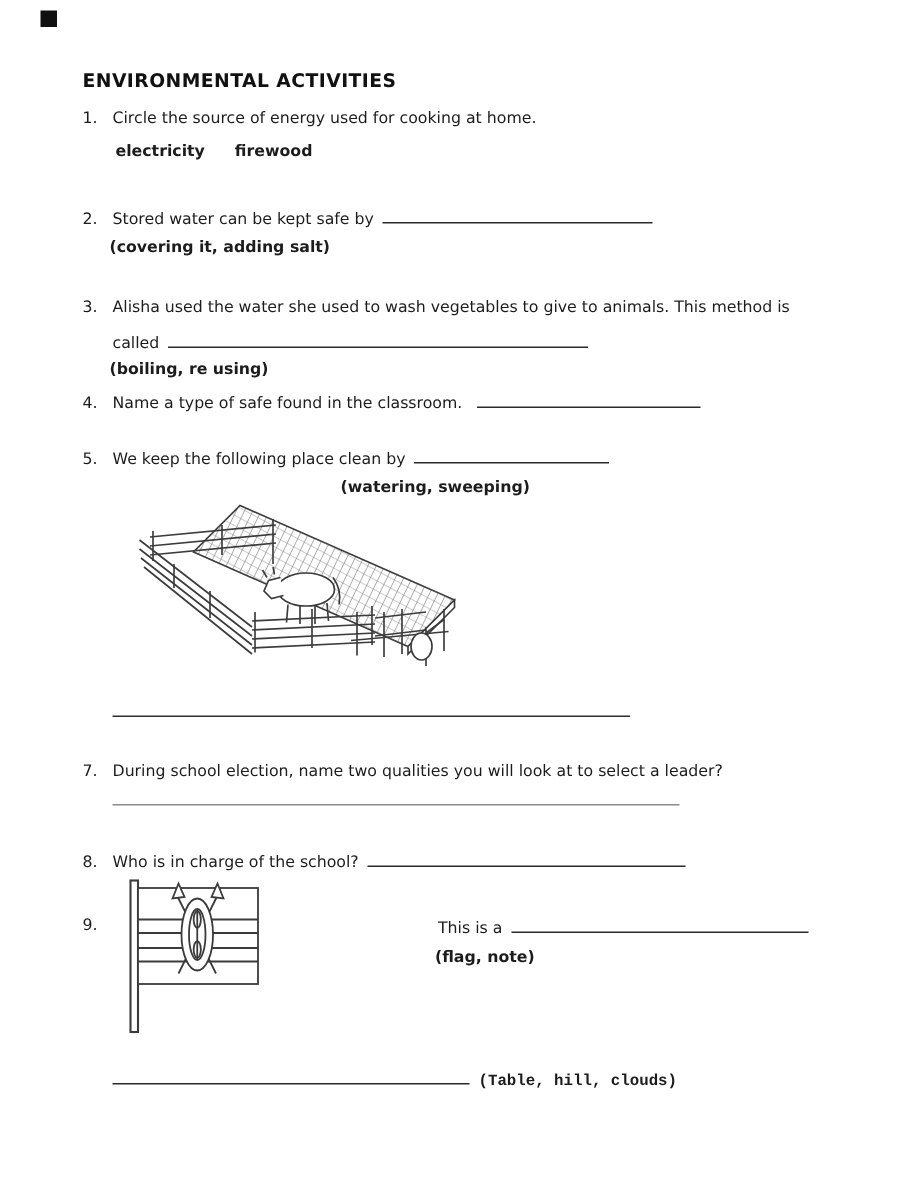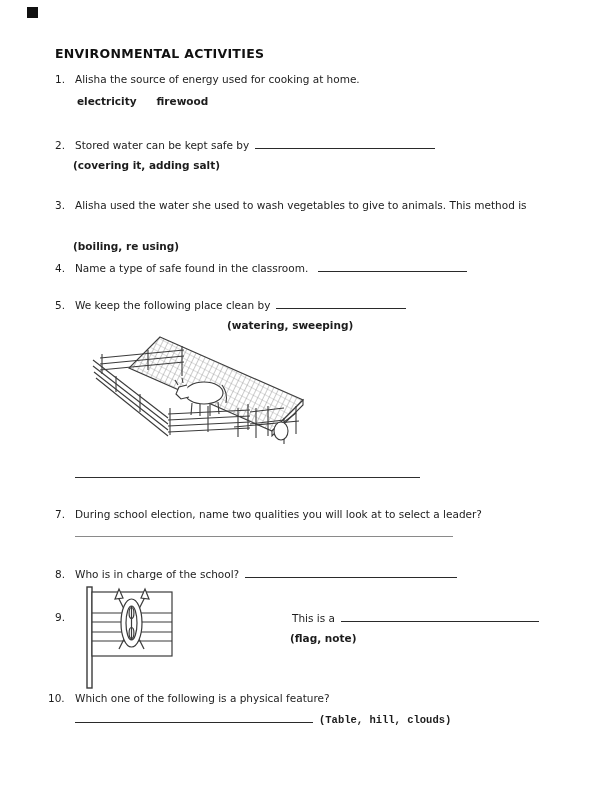--- a/index.html
+++ b/index.html
@@ -27,33 +27,36 @@
 </head>
 <body>
 
 <div class="page">
 
   <div class="marker" style="left:27px;top:7px;width:11px;height:11px;"></div>
 
   <div class="row title" style="left:55px;top:47px;">ENVIRONMENTAL ACTIVITIES</div>
 
   <div class="row" style="left:48px;top:72px;">
-    <span class="qnum">1.</span><span>Alisha the source of energy used for cooking at home.</span>
+    <span class="qnum">1.</span><span>Circle the source of energy used for cooking at home.</span>
   </div>
   <div class="row bold" style="left:77px;top:94px;">
     <span class="opt">electricity</span><span>firewood</span>
   </div>
 
   <div class="row" style="left:48px;top:137px;">
     <span class="qnum">2.</span><span>Stored water can be kept safe by</span><span class="blank" style="width:180px;"></span>
   </div>
   <div class="row bold" style="left:73px;top:158px;">(covering it, adding salt)</div>
 
   <div class="row" style="left:48px;top:198px;">
     <span class="qnum">3.</span><span>Alisha used the water she used to wash vegetables to give to animals. This method is</span>
+  </div>
+  <div class="row" style="left:75px;top:220px;">
+    <span>called</span><span class="blank" style="width:280px;"></span>
   </div>
   <div class="row bold" style="left:73px;top:239px;">(boiling, re using)</div>
 
   <div class="row" style="left:48px;top:260px;">
     <span class="qnum">4.</span><span>Name a type of safe found in the classroom.</span><span class="blank" style="width:149px;margin-left:10px;"></span>
   </div>
 
   <div class="row" style="left:48px;top:297px;">
     <span class="qnum">5.</span><span>We keep the following place clean by</span><span class="blank" style="width:130px;"></span>
   </div>
@@ -159,20 +162,17 @@
         <ellipse cx="47.5" cy="47" rx="2.4" ry="5.5"></ellipse>
         <line x1="47.5" y1="20" x2="47.5" y2="54"></line>
       </g>
     </svg>
   </div>
   <div class="row" style="left:292px;top:610px;">
     <span>This is a</span><span class="blank" style="width:198px;"></span>
   </div>
   <div class="row bold" style="left:290px;top:631px;">(flag, note)</div>
 
-  <div class="row" style="left:48px;top:691px;">
-    <span class="qnum wide">10.</span><span>Which one of the following is a physical feature?</span>
-  </div>
   <div class="row" style="left:75px;top:711px;font-family:Liberation Mono, monospace;">
     <span class="blank nolead" style="width:238px;"></span><span class="bold" style="margin-left:6px;">(Table, hill, clouds)</span>
   </div>
 
 </div>
 
 </body></html>

